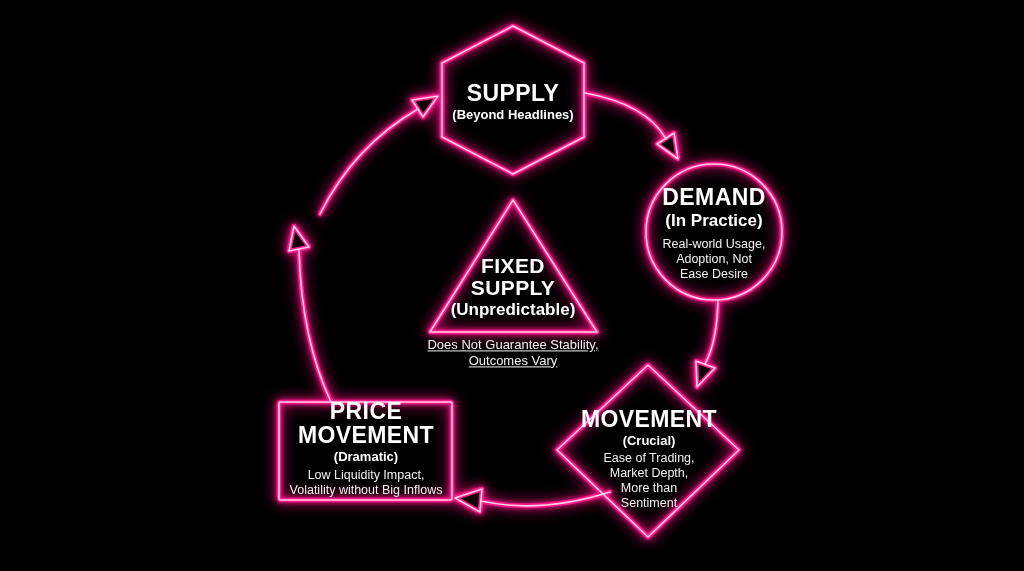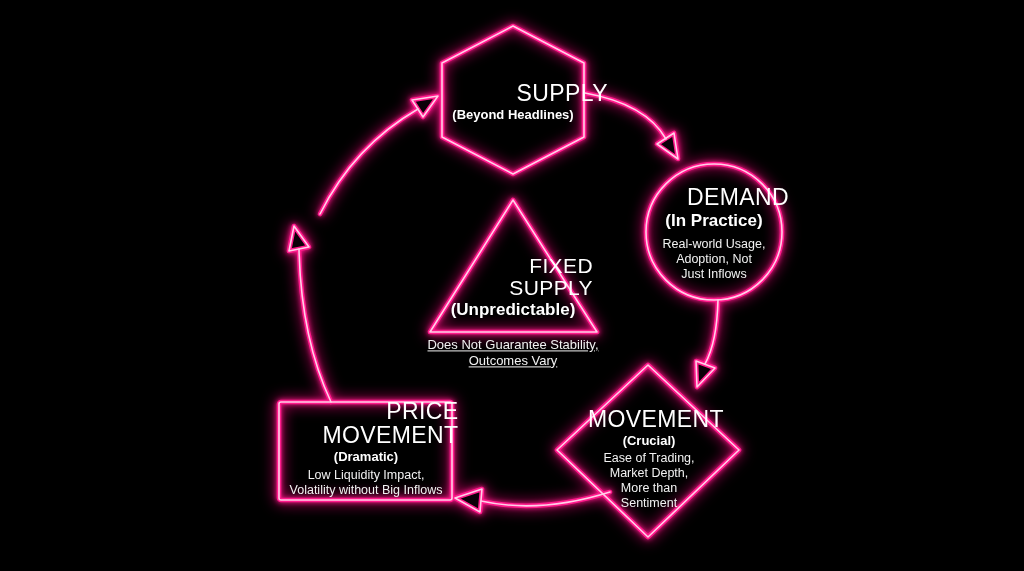--- a/index.html
+++ b/index.html
@@ -16,22 +16,22 @@
   .neon-main .head{fill:#0d0009;}
   .neon-core{
     stroke:#ffd9ec;stroke-width:1.6;fill:none;
     stroke-linejoin:round;stroke-linecap:round;opacity:.95;
   }
   .node{
     position:absolute;transform:translate(-50%,-50%);
     text-align:center;color:#ffffff;width:190px;
   }
   .title{
-    font-weight:normal;font-size:23px;line-height:1.04;
-    letter-spacing:.4px;white-space:pre-line;text-align:right;
+    font-weight:bold;font-size:23px;line-height:1.04;
+    letter-spacing:.4px;white-space:pre-line;
   }
   .title.small{font-size:21px;}
   .subtitle{font-weight:bold;font-size:13px;line-height:1.1;margin-top:2px;}
   .subtitle.small{font-size:17px;}
   .desc{
     font-size:12.5px;line-height:1.2;margin-top:6px;
     white-space:pre-line;color:#f2f2f2;
   }
   .desc.alone{margin-top:0;font-size:13px;text-decoration:underline;}
 </style>
@@ -87,21 +87,21 @@
   <div class="node" style="left:513px;top:102px;">
     <div class="title">SUPPLY</div>
     <div class="subtitle">(Beyond Headlines)</div>
   </div>
 
   <div class="node" style="left:714px;top:234px;width:150px;">
     <div class="title">DEMAND</div>
     <div class="subtitle small">(In Practice)</div>
     <div class="desc">Real-world Usage,
 Adoption, Not
-Just Inflows</div>
+Ease Desire</div>
   </div>
 
   <div class="node" style="left:513px;top:287px;width:160px;">
     <div class="title small">FIXED
 SUPPLY</div>
     <div class="subtitle small">(Unpredictable)</div>
   </div>
 
   <div class="node" style="left:513px;top:353px;width:220px;">
     <div class="desc alone">Does Not Guarantee Stability,

